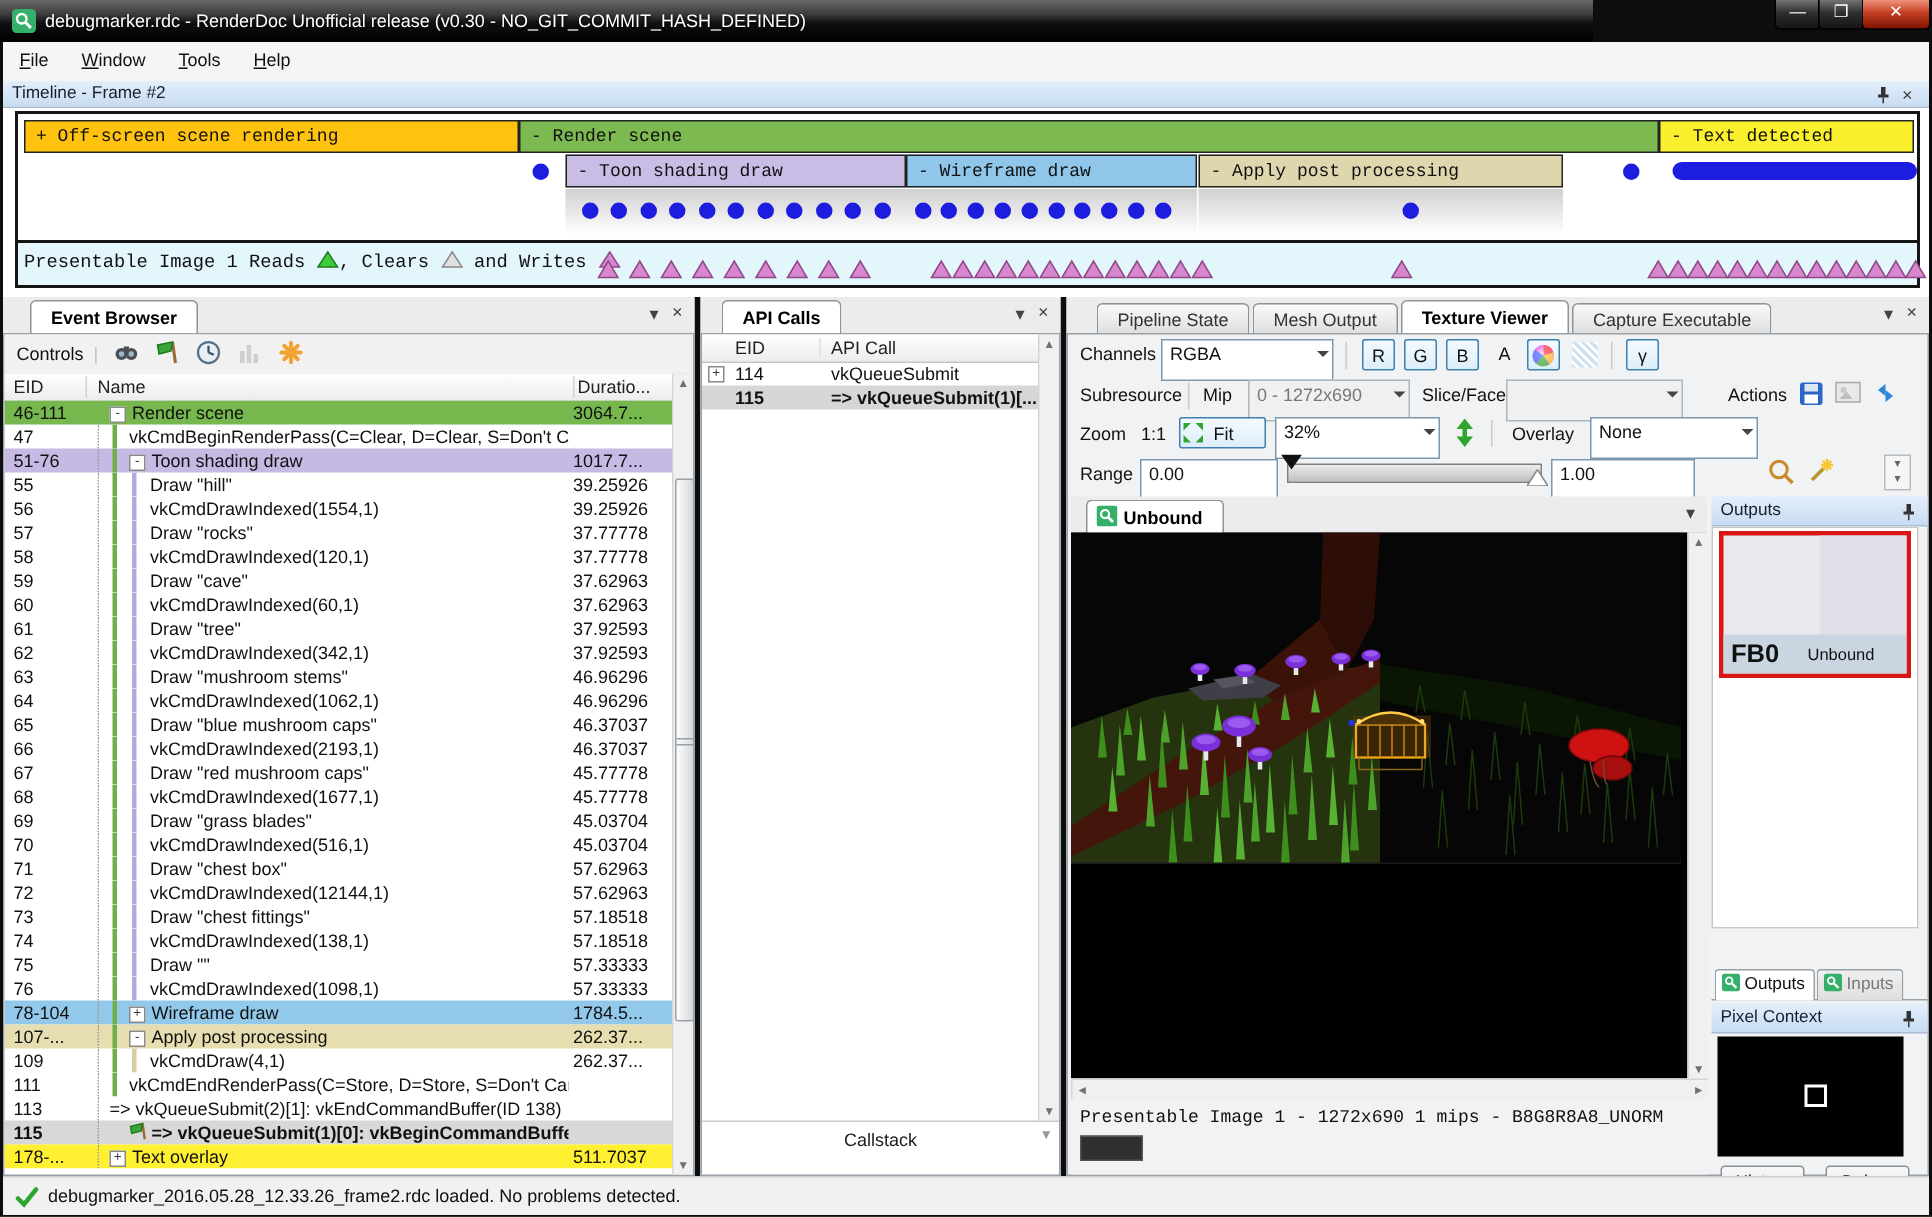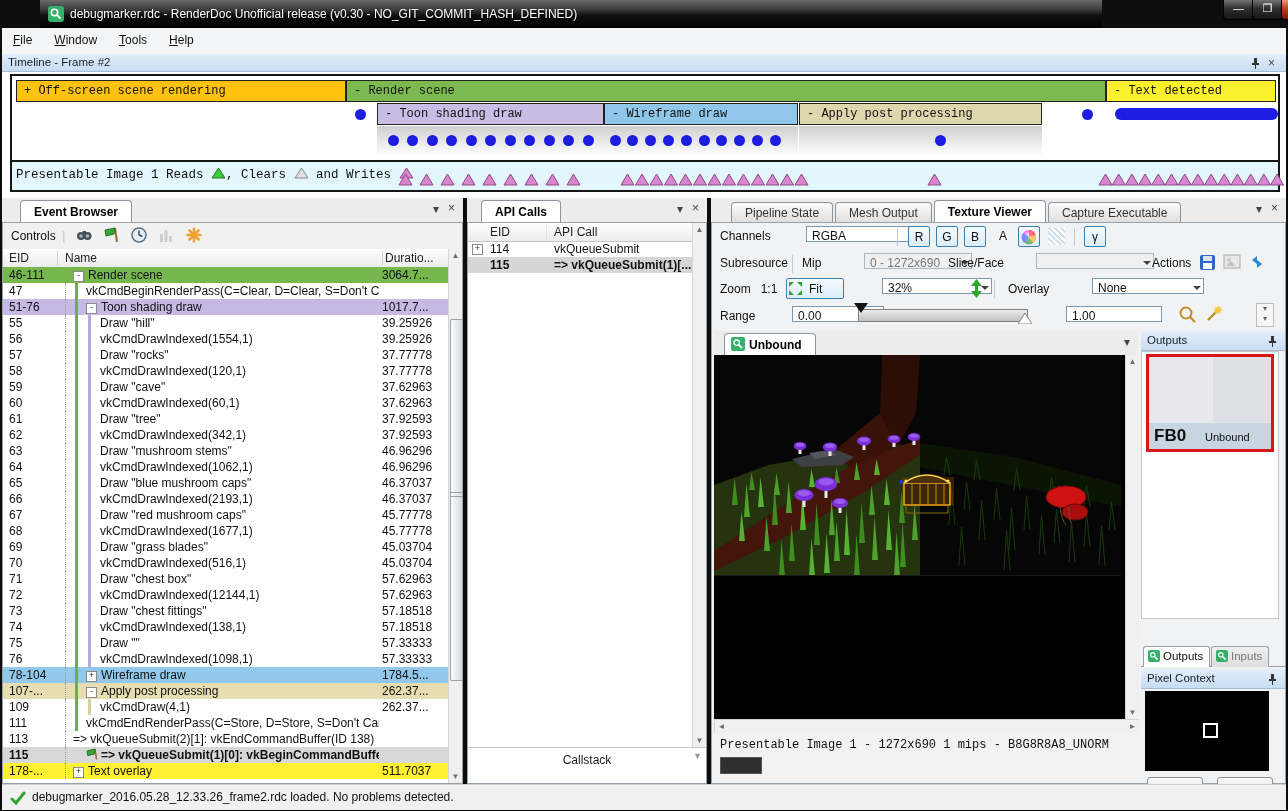--- a/index.html
+++ b/index.html
@@ -2,21 +2,21 @@
 <html><head>
 <meta charset="utf-8">
 <style>
   html,body{margin:0;padding:0;background:#555;}
   .stage{position:relative;width:1288px;height:811px;background:#0d0d0d;overflow:hidden;
          font-family:"Liberation Sans",sans-serif;font-size:12px;color:#111;}
   .abs{position:absolute;}
 
   
   .titlebar{left:0;top:0;width:1062px;height:28px;
-    background:linear-gradient(180deg,#6a6a6a 0%,#3a3a3a 35%,#101010 55%,#000 100%);margin-left:40px;}
+    background:linear-gradient(180deg,#6a6a6a 0%,#3a3a3a 35%,#101010 55%,#000 100%);}
   .title-text{left:30px;top:7px;color:#fff;font-size:12px;text-shadow:0 1px 2px #000;white-space:nowrap;}
   .caption-btn{top:0;height:19px;border:1px solid #000;border-top:none;border-radius:0 0 4px 4px;
     background:linear-gradient(180deg,#737373,#2e2e2e 45%,#151515);color:#fff;text-align:center;line-height:17px;font-size:11px;}
   .caption-close{background:linear-gradient(180deg,#f0917a,#c43f22 45%,#7e1203);}
 
   .menubar{left:2px;top:28px;width:1284px;height:26px;background:#f4f5f6;border-bottom:1px solid #d9d9d9;}
   .menu-item{display:inline-block;padding:0 11px;line-height:25px;color:#111;}
   .menu-item u{text-decoration:underline;}
 
   
@@ -57,22 +57,22 @@
   .guide{position:absolute;top:0;bottom:0;}
   .expander{display:inline-block;width:9px;height:9px;border:1px solid #8a8a8a;background:#fff;
     font-size:9px;line-height:7px;text-align:center;vertical-align:1px;margin-right:4px;color:#333;}
   .scrollbar{background:#f0f0f0;border-left:1px solid #d5d5d5;}
   .sb-btn{position:absolute;left:0;width:13px;height:13px;font-size:8px;color:#707070;text-align:center;line-height:13px;}
   .sb-thumb{position:absolute;left:1px;width:11px;border:1px solid #9aa0a8;border-radius:2px;
     background:linear-gradient(90deg,#fdfdfd,#d5d8dc);}
 
   
   .lbl{position:absolute;line-height:20px;color:#111;}
-  .combo{position:absolute;height:16px;background:#fff;border:1px solid #7a98af;box-sizing:border-box;
-    line-height:18px;padding-left:5px;overflow:hidden;white-space:nowrap;margin-left:32px;}
+  .combo{position:absolute;height:28px;background:#fff;border:1px solid #7a98af;box-sizing:border-box;
+    line-height:18px;padding-left:5px;overflow:hidden;white-space:nowrap;}
   .combo .car{position:absolute;right:2px;top:7px;width:0;height:0;border:4px solid transparent;border-top-color:#444;}
   .combo.disabled{background:#f0f0f0;color:#777;border-color:#aab6c0;}
   .tbtn{position:absolute;width:22px;height:21px;border:1px solid #3c7fb1;background:linear-gradient(180deg,#f4fafe,#dceefb);
     border-radius:2px;text-align:center;line-height:20px;box-sizing:border-box;}
   .flatbtn{position:absolute;height:21px;line-height:20px;text-align:center;}
   .vline{position:absolute;width:1px;background:#c6cacd;top:3px;height:18px;}
 
   .slider-track{position:absolute;height:13px;background:linear-gradient(180deg,#ececec,#bfbfbf);
     border:1px solid #808080;box-sizing:border-box;}
 

